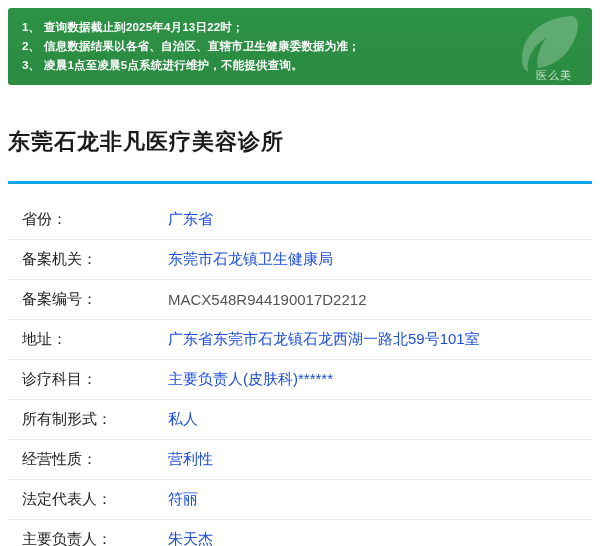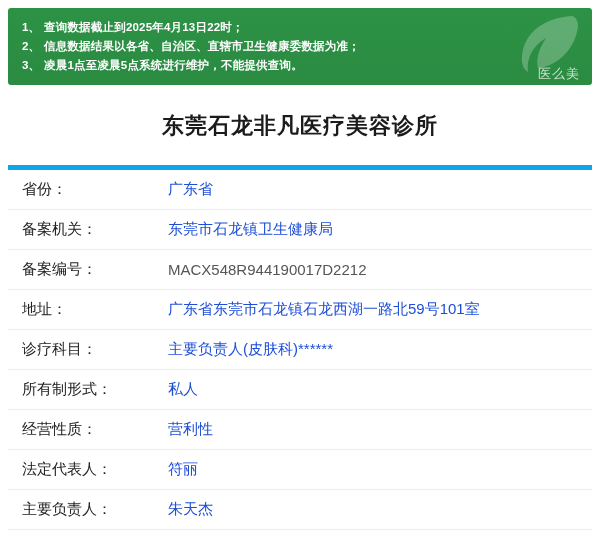--- a/index.html
+++ b/index.html
@@ -59,33 +59,33 @@
     position: absolute;
     right: 6px;
     top: 4px;
     width: 74px;
     height: 62px;
     opacity: 0.45;
     pointer-events: none;
   }
   .watermark-text {
     position: absolute;
-    right: 12px;
+    right: 20px;
     bottom: 2px;
-    font-size: 13px;
+    font-size: 11px;
     color: rgba(255,255,255,0.75);
     letter-spacing: 1px;
   }
 
   
   .title-wrap {
-    margin: 0 8px;
+    margin: 16px 8px;
     padding: 26px 0 24px 0;
-    text-align: center;
-    border-bottom: 5px solid #0ea5e9;
+    text-align: left;
+    border-bottom: 3px solid #0ea5e9;
   }
   .title {
     font-size: 22px;
     font-weight: bold;
     color: #1b1b1b;
     letter-spacing: 1px;
     font-family: "Liberation Serif", "DejaVu Serif", serif;
   }
 
   

